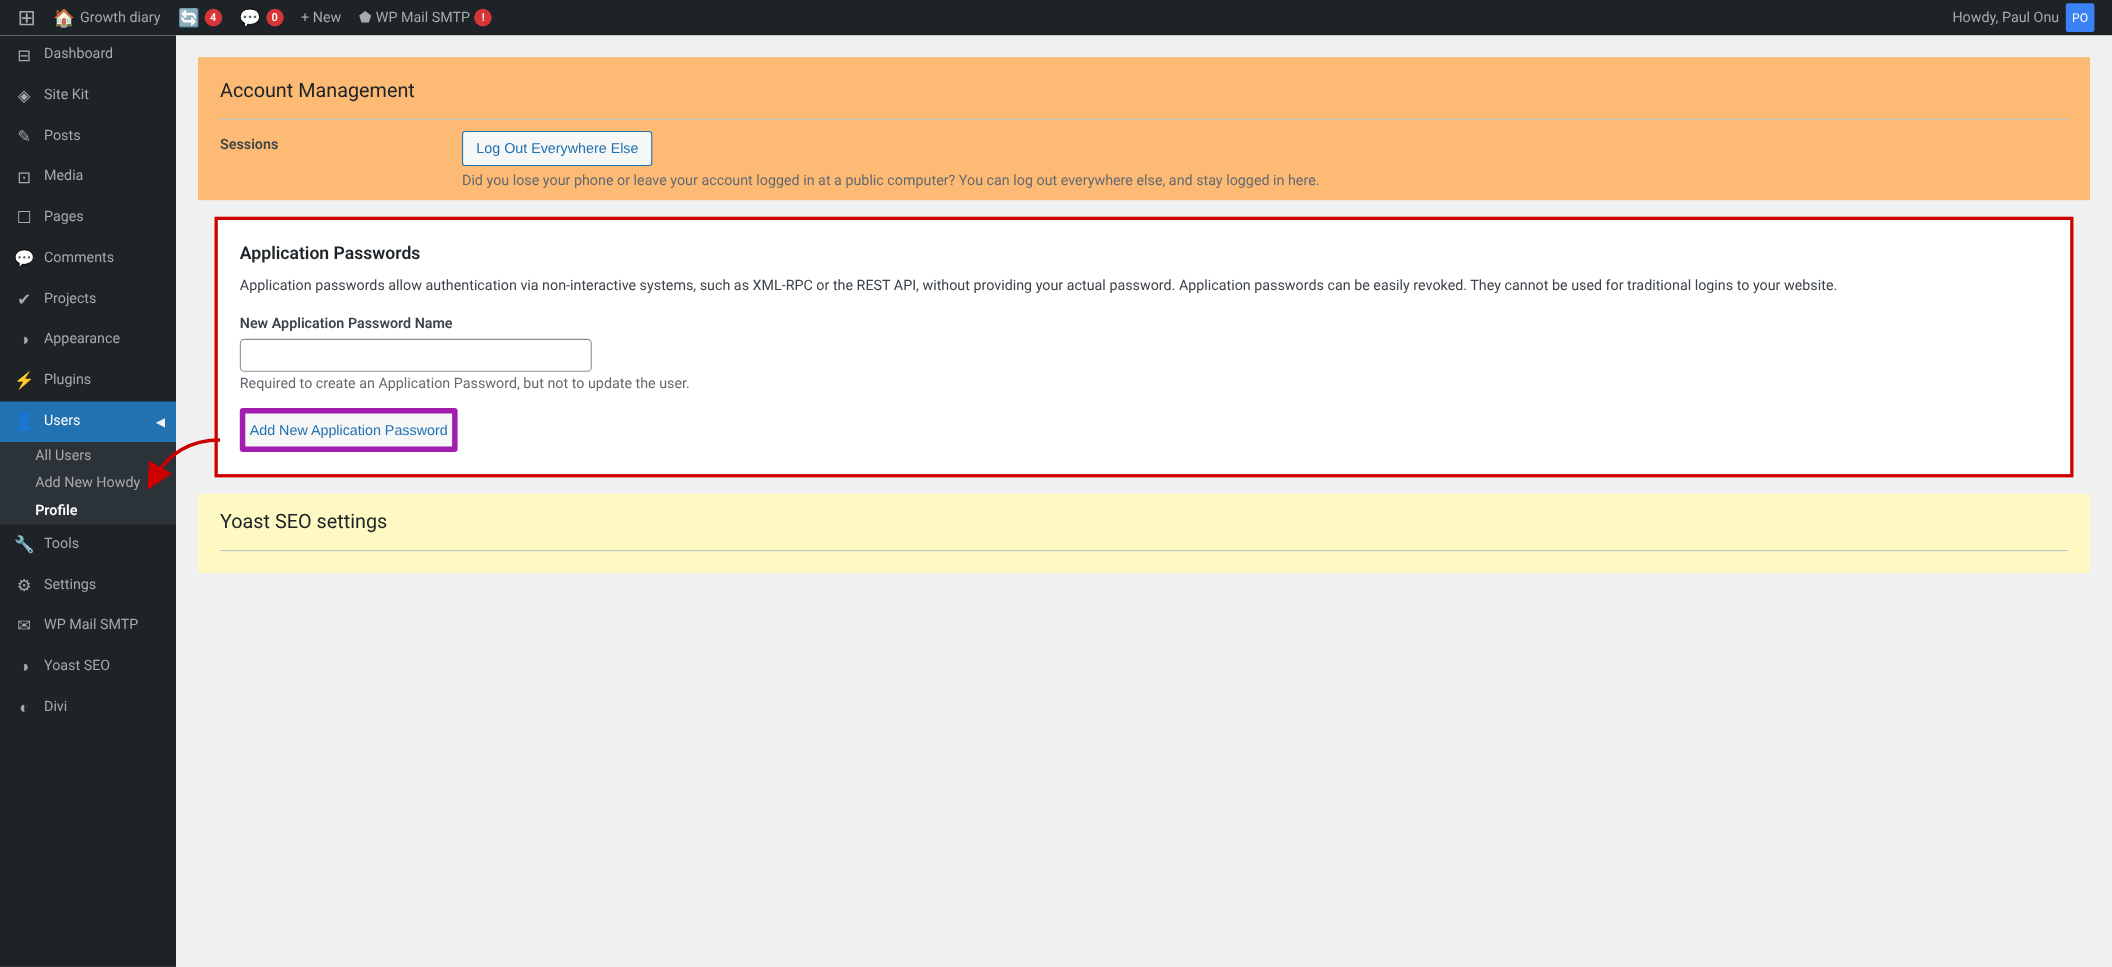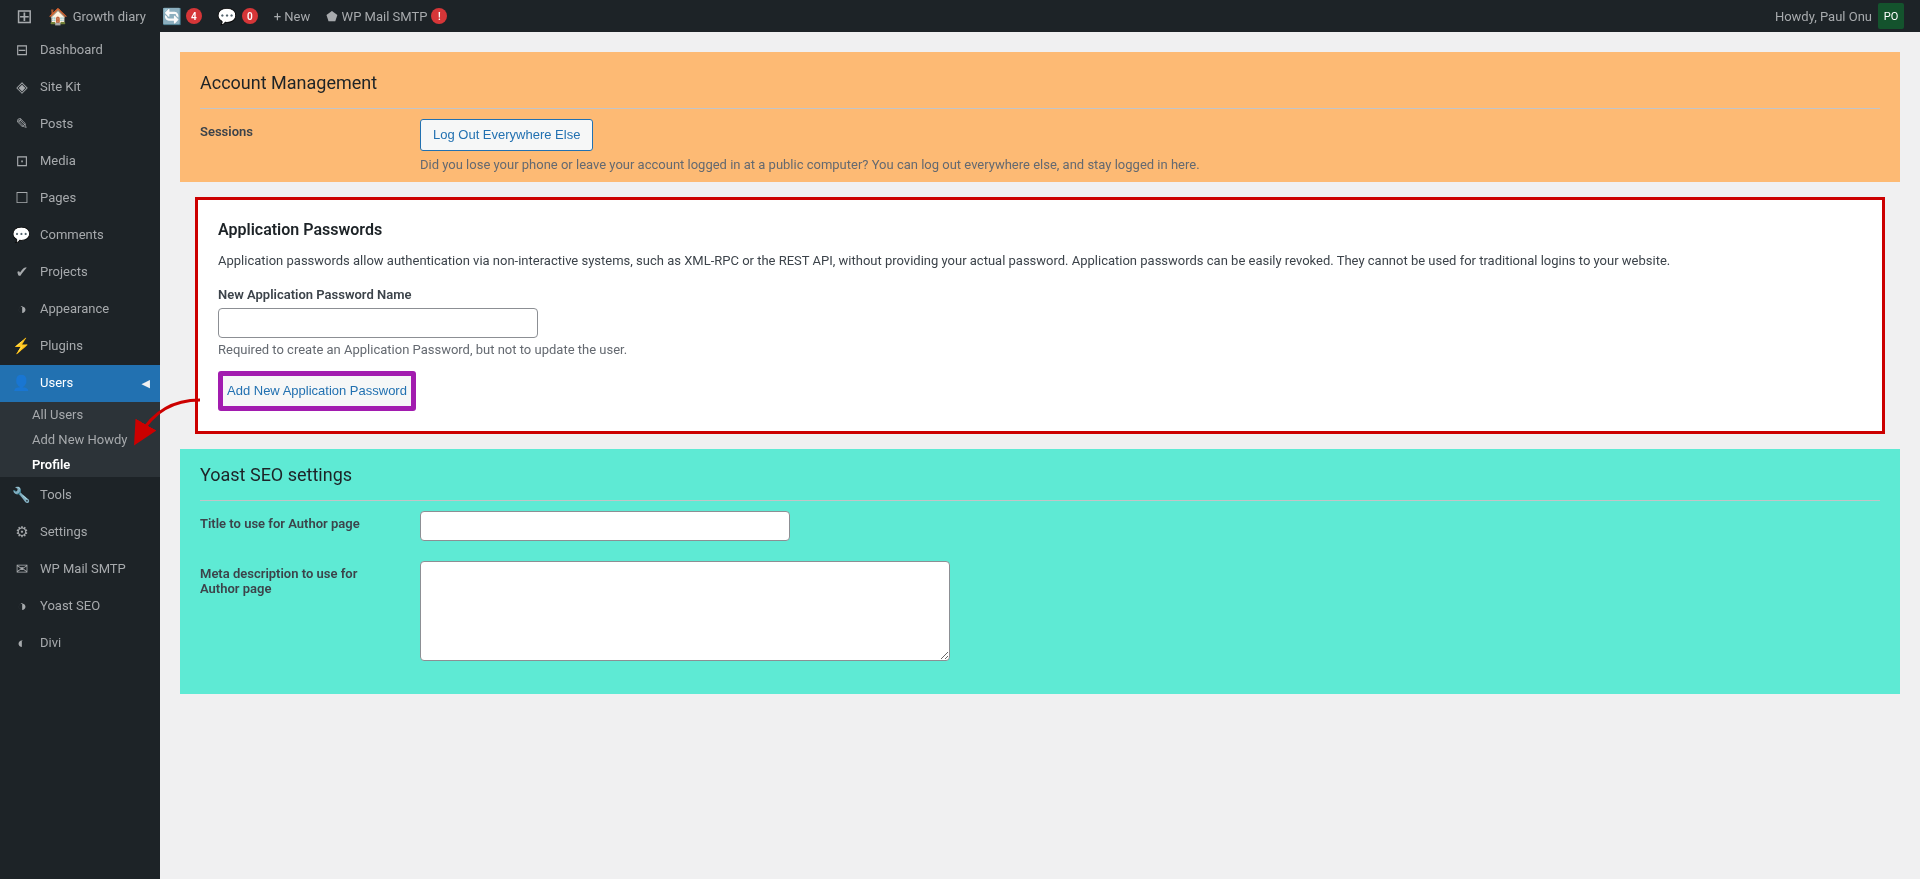--- a/index.html
+++ b/index.html
@@ -39,21 +39,21 @@
       font-size: 10px;
       min-width: 16px;
       height: 16px;
       display: inline-flex;
       align-items: center;
       justify-content: center;
       padding: 0 3px;
       font-weight: 600;
     }
     .howdy-area { display: flex; align-items: center; gap: 6px; color: #a7aaad; font-size: 13px; padding: 0 8px; cursor: pointer; text-align: center; }
-    .user-avatar { width: 26px; height: 26px; background: #14532d; border-radius: 2px; display: flex; align-items: center; justify-content: center; color: #fff; font-size: 11px; }
+    .user-avatar { width: 26px; height: 26px; background: #3b82f6; border-radius: 2px; display: flex; align-items: center; justify-content: center; color: #fff; font-size: 11px; }
 
     
     .main-layout { display: flex; flex: 1; overflow: hidden; }
 
     
     .sidebar {
       width: 160px;
       background: #1d2327;
       color: #a7aaad;
       flex-shrink: 0;
@@ -370,43 +370,23 @@
 
       <div class="app-passwords-box">
         <h3 class="app-passwords-title">Application Passwords</h3>
         <p class="app-passwords-desc">Application passwords allow authentication via non-interactive systems, such as XML-RPC or the REST API, without providing your actual password. Application passwords can be easily revoked. They cannot be used for traditional logins to your website.</p>
         <label class="field-label">New Application Password Name</label>
         <input type="text" class="text-input" value="" style="">
         <p class="field-hint">Required to create an Application Password, but not to update the user.</p>
         <button class="btn-primary">Add New Application Password</button>
       </div>
 
-      <div class="yoast-section" style="background:#5eead4;">
+      <div class="yoast-section" style="background:#fef9c3;">
         <h2 class="yoast-title">Yoast SEO settings</h2>
         <hr class="divider">
-        <table class="form-table">
-          <tbody>
-              <tr>
-            <td>
-              <span>Title to use for Author page</span>
-            </td>
-            <td>
-              <input type="text" class="yoast-input" value="" style="">
-            </td>
-          </tr>
-          <tr>
-            <td style="padding-top: 15px;">
-              <span>Meta description to use for Author page</span>
-            </td>
-            <td>
-              <textarea class="yoast-textarea" style=""></textarea>
-            </td>
-          </tr>
-        </tbody>
-          </table>
       </div>
 
     </div>
   </div>
 
   <div class="red-arrow-overlay">
     <svg width="80" height="60" viewBox="0 0 80 60" xmlns="http://www.w3.org/2000/svg">
       <defs>
         <marker id="arrowhead" markerWidth="8" markerHeight="8" refX="4" refY="4" orient="auto">
           <path d="M 0 0 L 8 4 L 0 8 Z" fill="#cc0000"></path>

